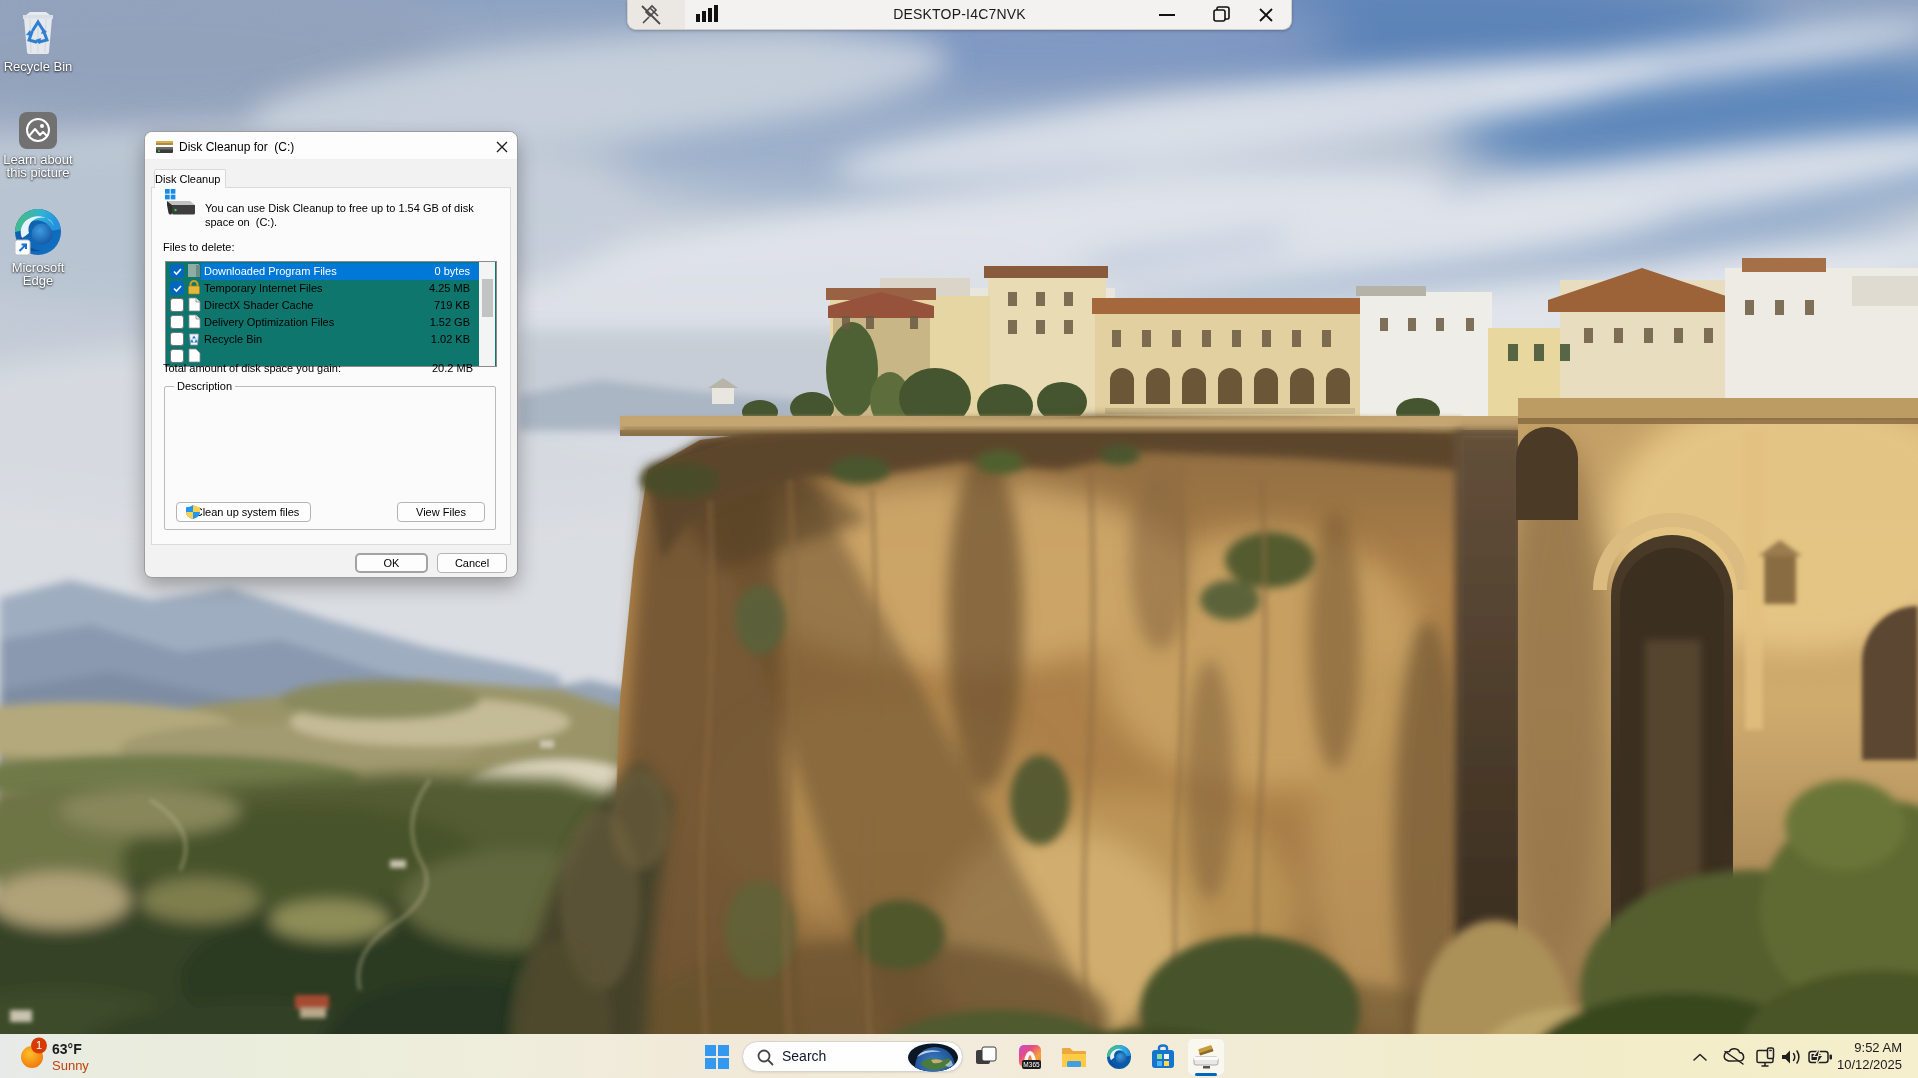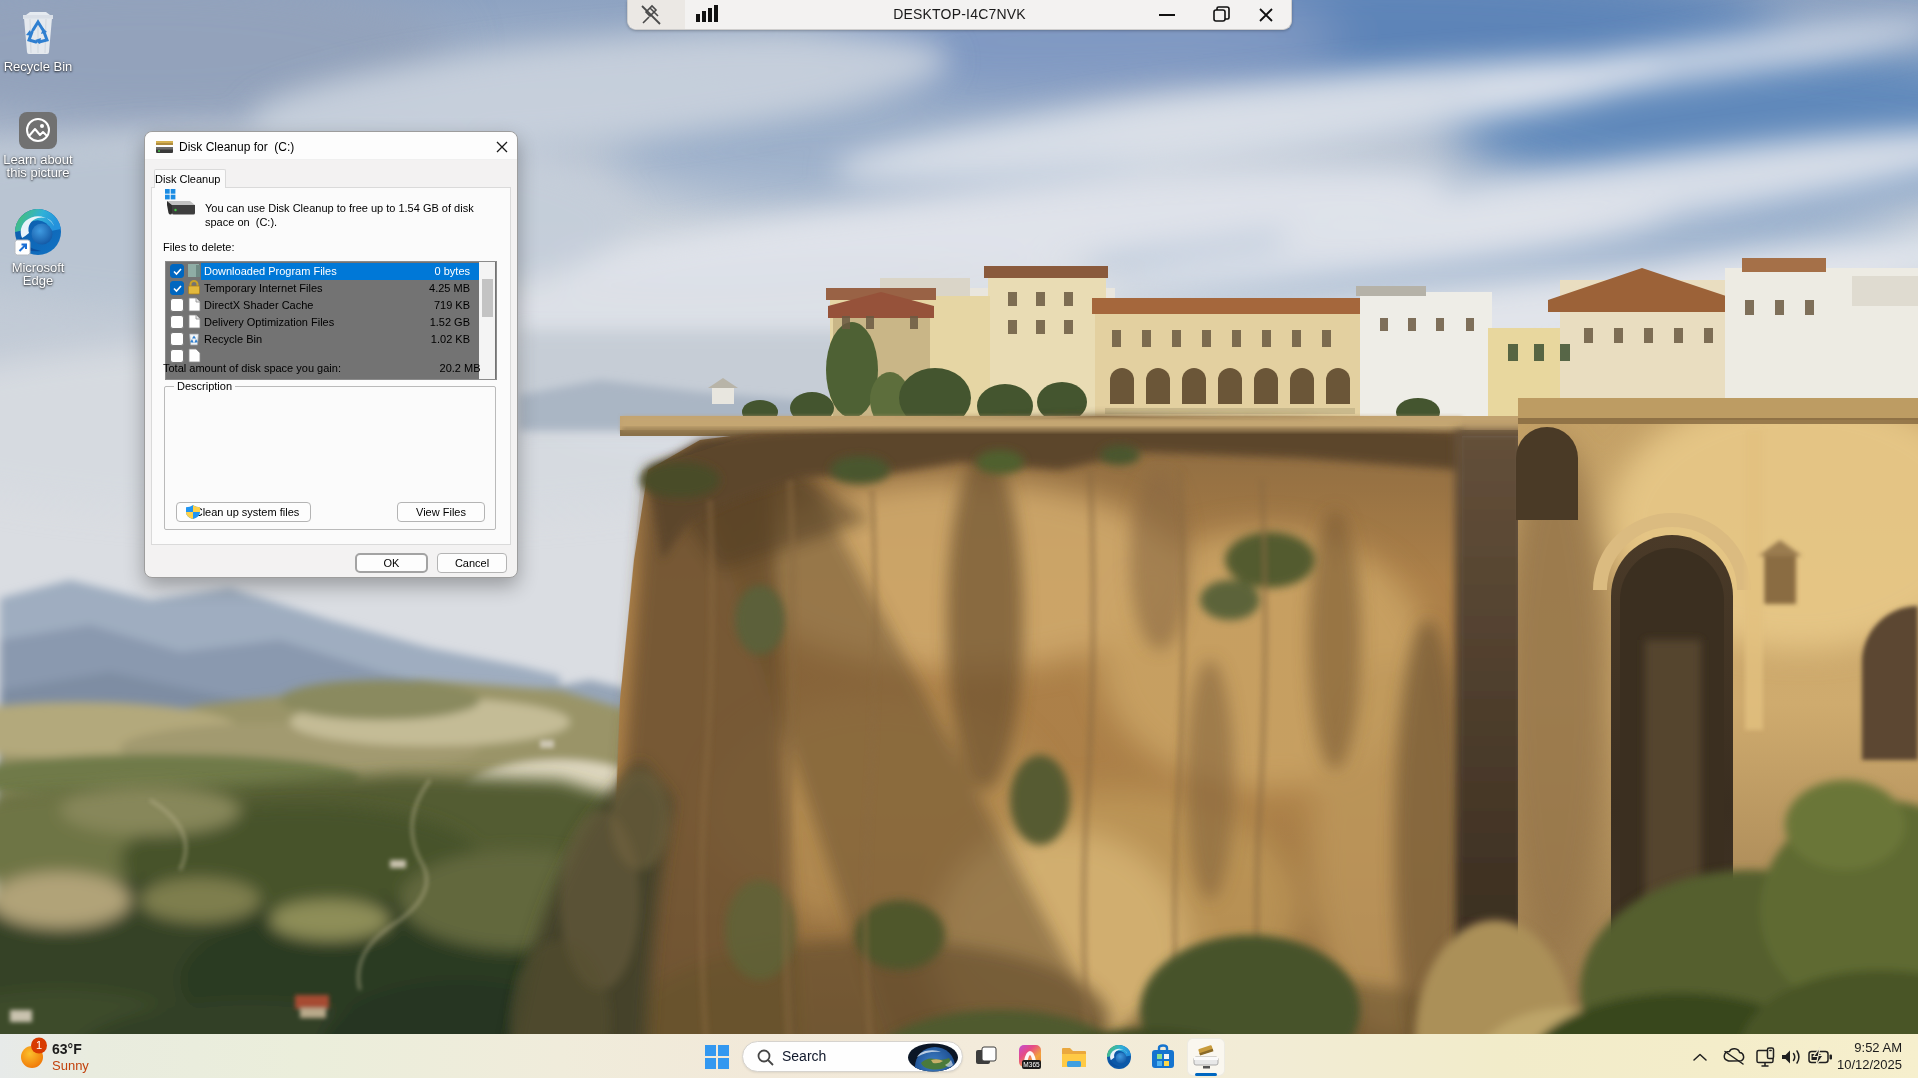--- a/index.html
+++ b/index.html
@@ -5,21 +5,21 @@
 #wall{position:absolute;left:0;top:0;width:1918px;height:1078px}
 #rdpbar{position:absolute;left:627px;top:0;width:665px;height:30px;background:#f3f2f1;border:1px solid #cfcecd;border-top:none;border-radius:0 0 9px 9px;box-shadow:0 1px 3px rgba(0,0,0,0.25)}
 #rdppin{position:absolute;left:0;top:0;width:57px;height:29px;background:#ebe8e4;border-radius:0 0 0 9px}
 #rdptitle{position:absolute;left:0;top:0;width:100%;text-align:center;font-size:14px;line-height:29px;color:#1a1a1a;letter-spacing:0.2px}
 .dicon{position:absolute;width:76px;text-align:center}
 .dlabel{color:#fff;font-size:13px;line-height:13px;text-shadow:0 1px 2px rgba(0,0,0,0.75),0 0 3px rgba(0,0,0,0.5);margin-top:4px}
 #dlg{position:absolute;left:144px;top:131px;width:374px;height:447px;background:#f3f2f2;border:1px solid #9d9d9d;border-radius:8px;box-shadow:0 8px 20px rgba(0,0,0,0.3);font-size:11px;color:#000}
 #dlgtitle{position:absolute;left:0;top:0;width:100%;height:28px;background:#fdfdfd;border-radius:8px 8px 0 0;border-bottom:1px solid #f0f0f0}
 #dlgtab{position:absolute;left:9px;top:37px;width:72px;height:19px;background:#fbfbfb;border:1px solid #dadada;border-bottom:none;border-radius:2px 2px 0 0;line-height:18px;white-space:nowrap;z-index:3}
 #dlgpage{position:absolute;left:6px;top:55px;width:360px;height:358px;background:#fbfbfb;border:1px solid #dadada;z-index:2}
-#dlist{position:absolute;left:20px;top:129px;width:332px;height:119px;background:#737373;border:1px solid #8b8b8b;overflow:hidden;z-index:3}
+#dlist{position:absolute;left:20px;top:129px;width:332px;height:106px;background:#0f766e;border:1px solid #8b8b8b;overflow:hidden;z-index:3}
 .drow{position:absolute;left:0;width:100%;height:17px}
 .dcheck{position:absolute;left:4px;top:1px;width:14px;height:14px;border:1px solid #767676;border-radius:3px;background:#fff}
 .dcheckon{background:#0067c0;border-color:#0067c0}
 .dcheckon svg{position:absolute;left:0;top:0}
 .dico{position:absolute;left:21px;top:0;width:15px;height:15px}
 .dtxt{position:absolute;left:38px;top:2px;font-size:11px;white-space:nowrap}
 .dval{position:absolute;right:26px;top:2px;font-size:11px}
 .dhl{position:absolute;left:35px;top:0;right:17px;height:17px;background:#0078d7}
 #descbox{position:absolute;left:19px;top:254px;width:332px;height:144px;border:1px solid #bababa;border-radius:2px;z-index:3}
 #desclabel{position:absolute;left:9px;top:-7px;background:#fbfbfb;padding:0 3px}
@@ -501,21 +501,21 @@
   <div class="drow" style="top:86px">
    <div class="dcheck"></div>
    <svg class="dico">
           <path d="M2,1 L9,1 L13,5 L13,14 L2,14 Z" fill="#fff" stroke="#8a8a8a" stroke-width="0.8"></path>
         </svg>
   </div>
   <div style="position:absolute;right:1px;top:0;width:16px;height:100%;background:#f4f4f4"></div>
   <div style="position:absolute;right:3px;top:17px;width:11px;height:38px;background:#c3c3c3"></div>
  </div>
  <div style="position:absolute;left:18px;top:230px;z-index:3">Total amount of disk space you gain:</div>
- <div style="position:absolute;left:287px;top:230px;width:56px;text-align:center;z-index:3">20.2 MB</div>
+ <div style="position:absolute;left:287px;top:230px;width:56px;text-align:left;z-index:3">20.2 MB</div>
  <div id="descbox">
   <div id="desclabel">Description</div>
   <div class="btn" style="left:11px;top:115px;width:135px">
    <svg width="14" height="14" style="position:absolute;left:9px;top:2px">
     <path d="M7,0 C9,1.5 11.5,2.2 14,2.2 L14,7 C14,10.5 11,13 7,14 C3,13 0,10.5 0,7 L0,2.2 C2.5,2.2 5,1.5 7,0 Z" fill="#2196f3"></path>
     <path d="M7,0 C9,1.5 11.5,2.2 14,2.2 L14,7 L7,7 L7,0 Z" fill="#ffd24a"></path>
     <path d="M0,7 L7,7 L7,14 C3,13 0,10.5 0,7 Z" fill="#ffd24a"></path>
    </svg>
    <span style="margin-left:7px">Clean up system files</span>
   </div>

